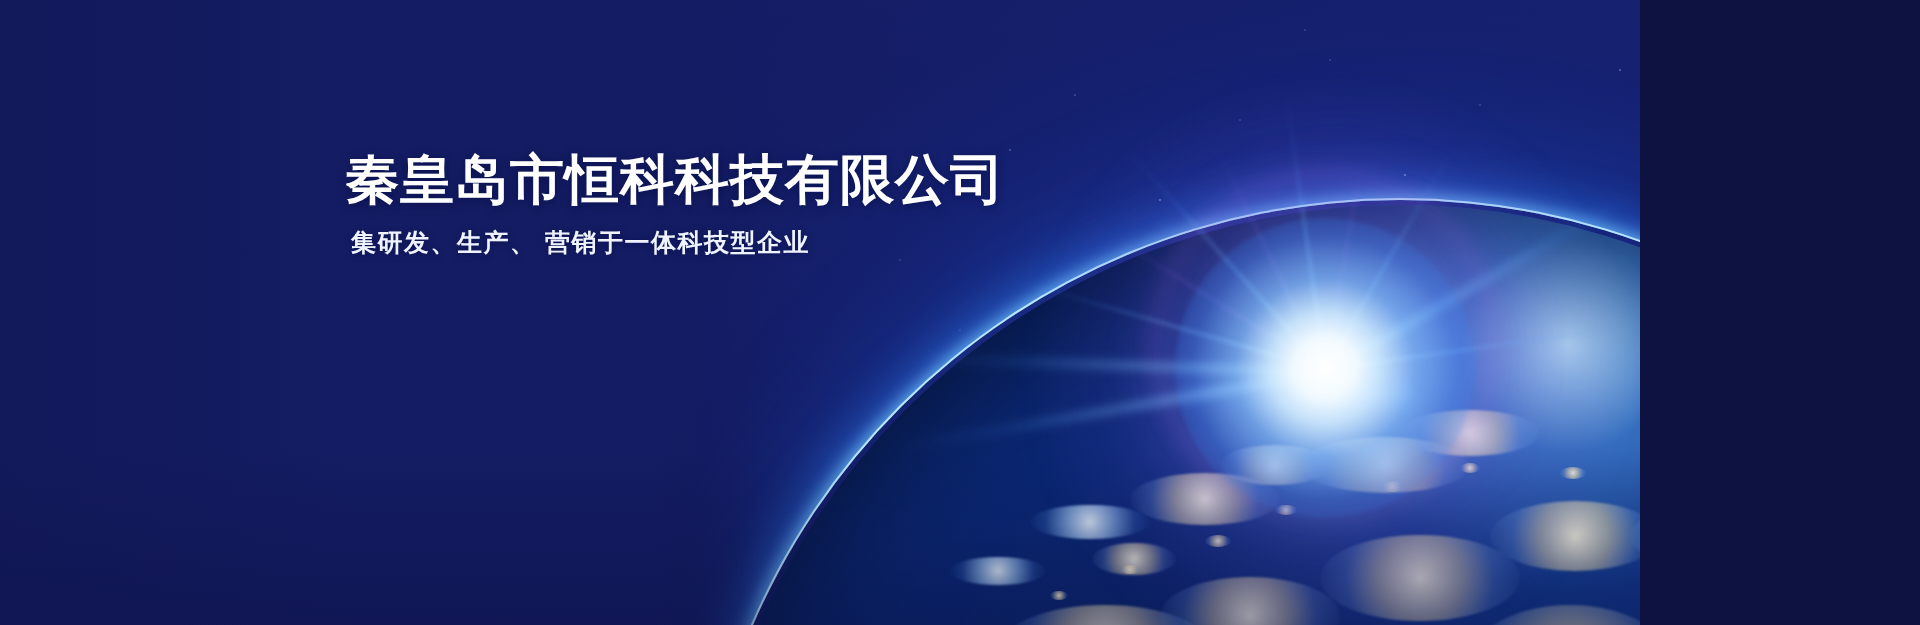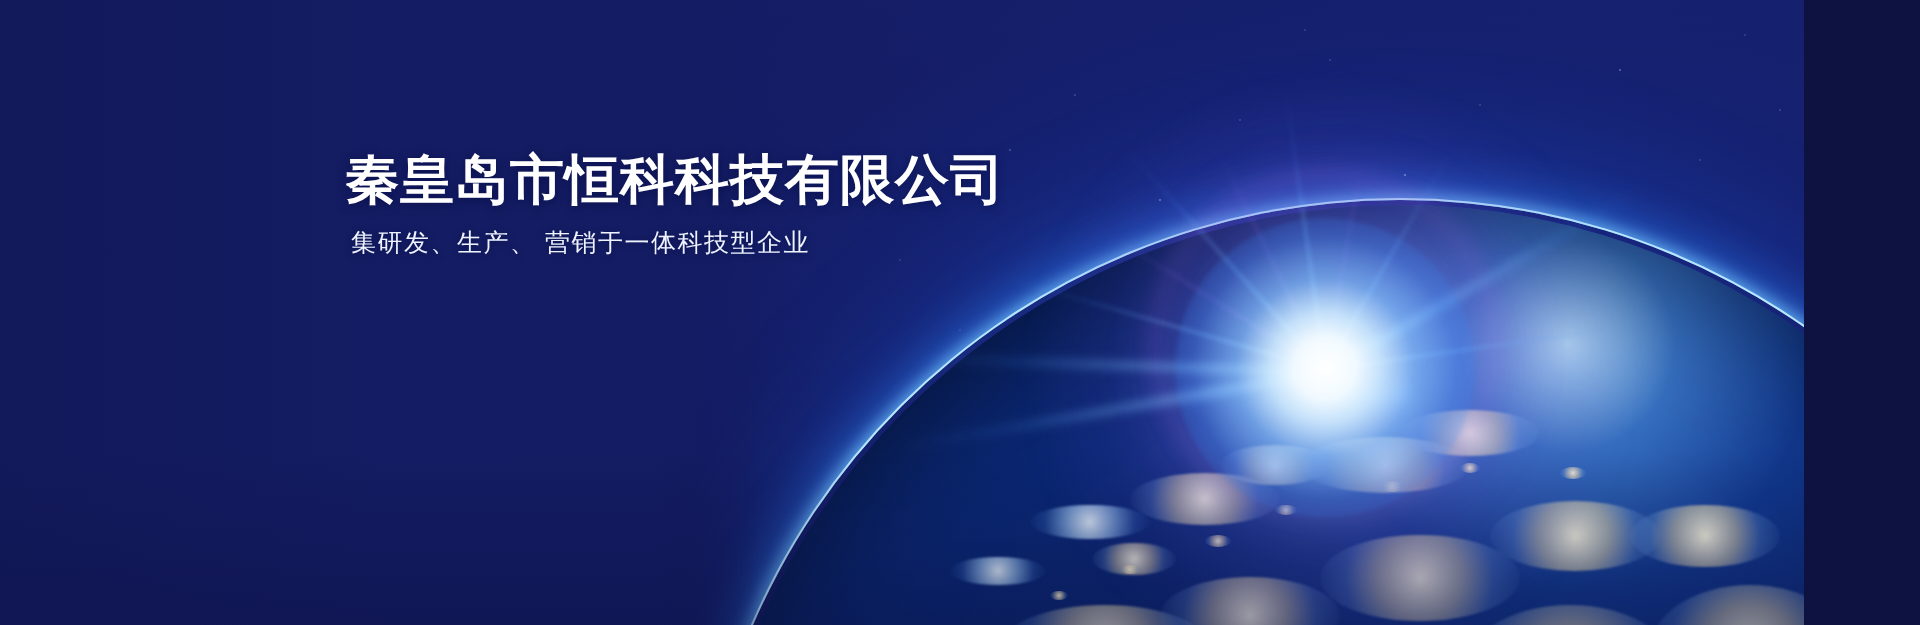--- a/index.html
+++ b/index.html
@@ -1,20 +1,20 @@
 <!DOCTYPE html>
 <html><head>
 <meta charset="utf-8">
 <title>Banner</title>
 <style>
   html,body{margin:0;padding:0;background:#0d1240;}
   *{box-sizing:border-box;}
   #banner{
     position:relative;
-    width:1804px;height:625px;
+    width:1640px;height:625px;
     overflow:hidden;
     background:#000000;
     font-family:"Liberation Sans","DejaVu Sans",sans-serif;
   }
 
   
   .bg-base{
     position:absolute;inset:0;
     background:
       radial-gradient(ellipse 900px 520px at 1290px 390px, rgba(40,90,210,.55) 0%, rgba(24,44,140,.30) 45%, rgba(20,28,99,0) 72%),
@@ -155,21 +155,21 @@
     font-weight:bold;
     line-height:1.08;
     color:#ffffff;
     letter-spacing:1px;
     white-space:nowrap;
     text-shadow:0 2px 10px rgba(0,10,60,.55);
   }
   .subhead{
     margin:18px 0 0 6px;
     font-size:25px;
-    font-weight:normal;
+    font-weight:bold;
     line-height:1.3;
     color:#eef3ff;
     letter-spacing:1.5px;
     white-space:nowrap;
     text-shadow:0 1px 6px rgba(0,10,60,.5);
   }
 
   
   .vignette{
     position:absolute;inset:0;

